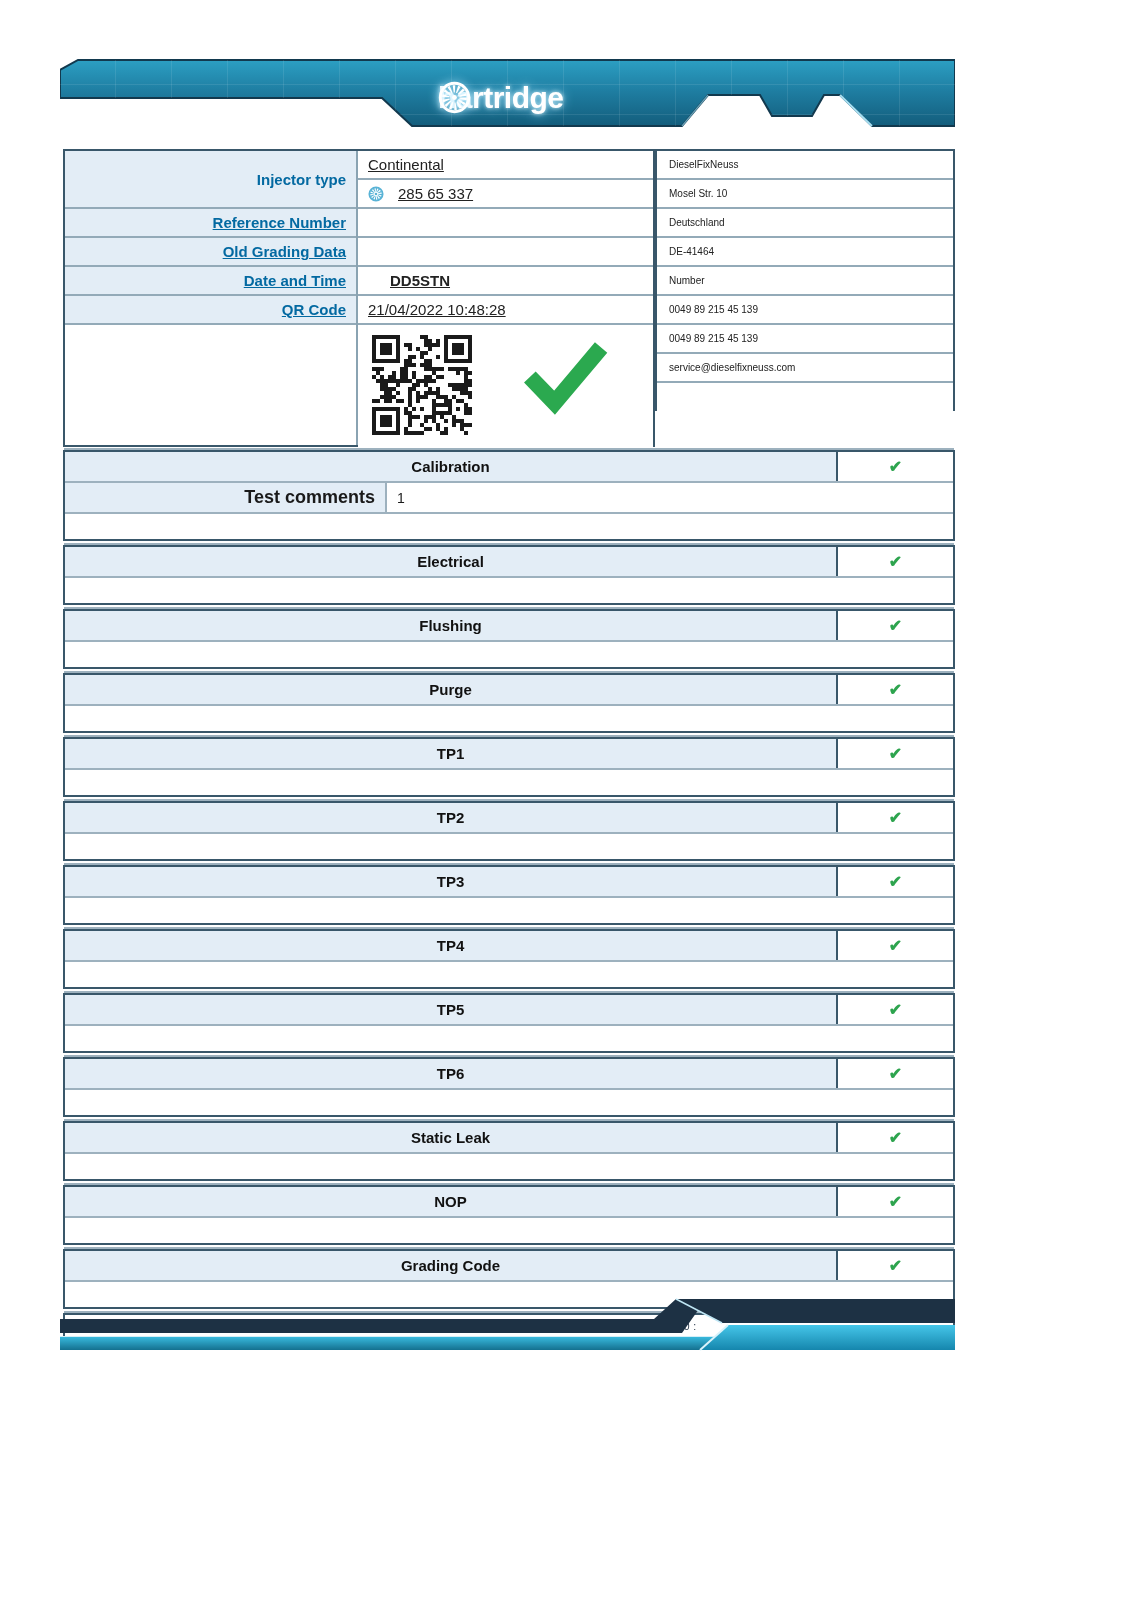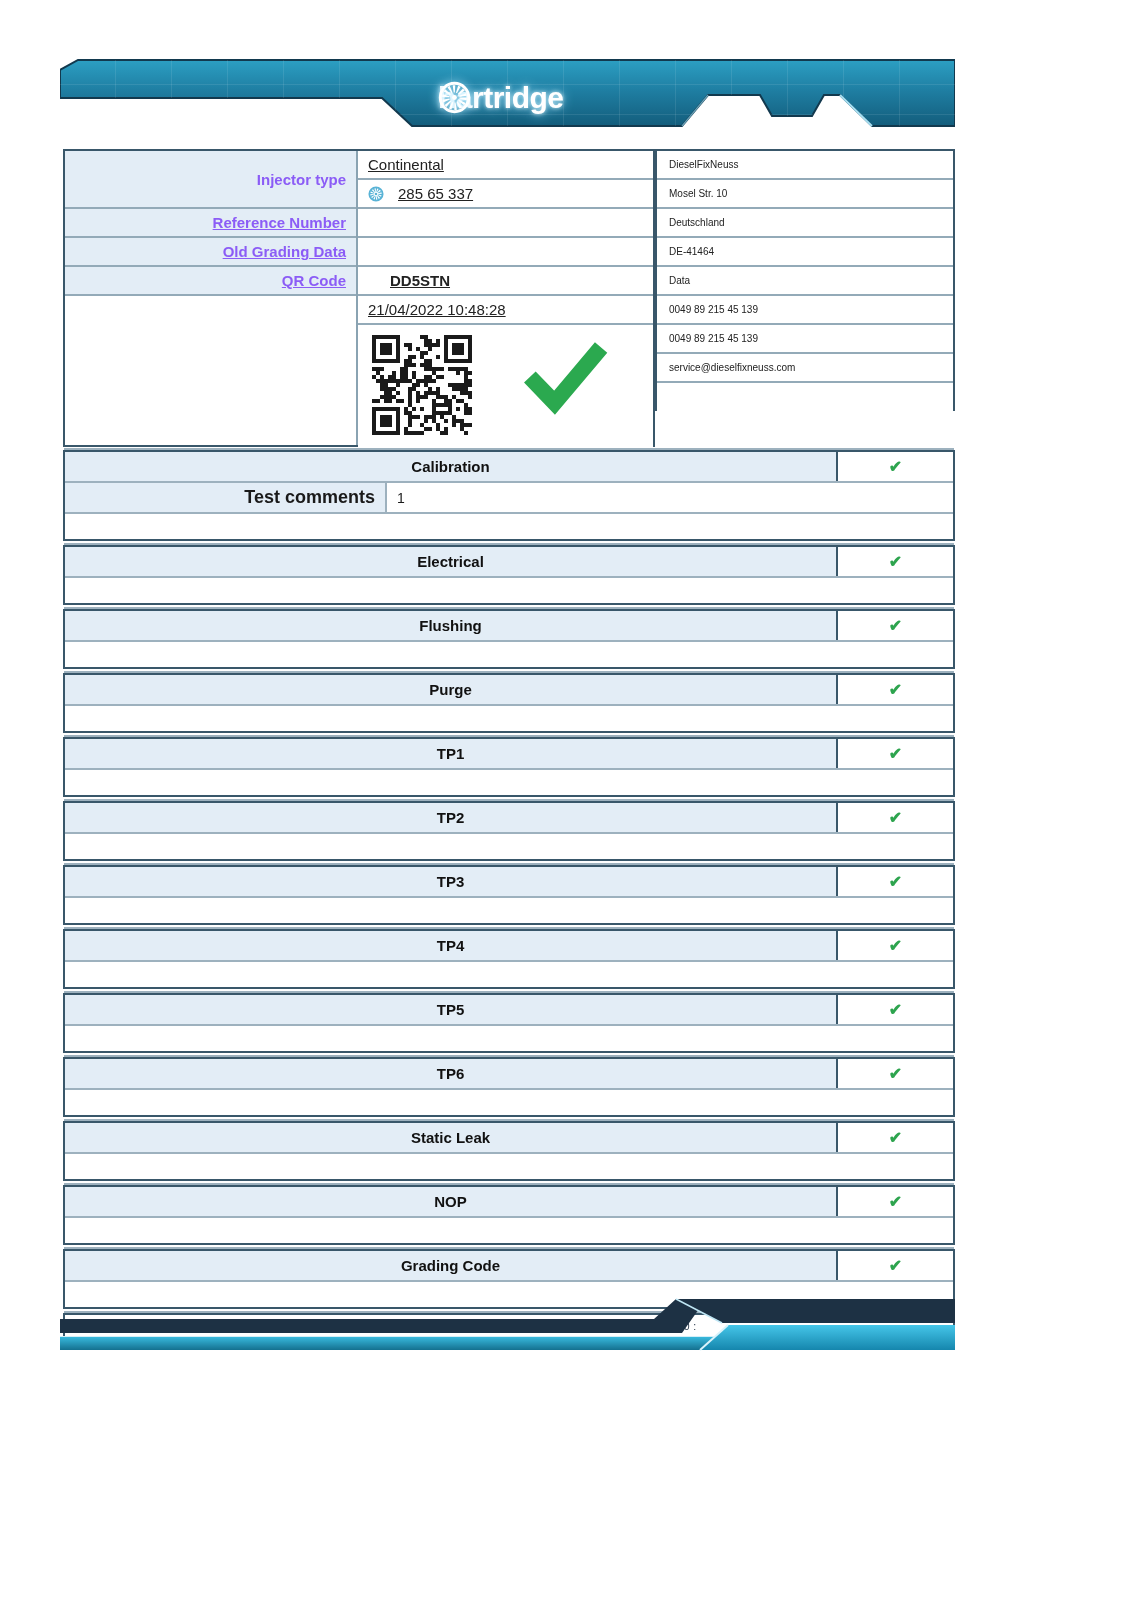--- a/index.html
+++ b/index.html
@@ -14,21 +14,21 @@
              text-shadow:0 0 12px rgba(150,225,255,.95),0 0 4px rgba(255,255,255,.85);}
   .logo-wheel{filter:drop-shadow(0 0 5px rgba(170,230,255,.9));}
 
   
   .tbl{position:absolute;box-sizing:border-box;border:2px solid #39576a;background:#fff;}
   .info-left{left:63px;top:149px;width:592px;height:298px;display:flex;}
   .col-labels{width:293px;box-sizing:border-box;border-right:2px solid #8aa3b2;}
   .col-values{flex:1;}
   .lcell{box-sizing:border-box;background:#e3edf6;border-bottom:2px solid #93aab8;
          display:flex;align-items:center;justify-content:flex-end;padding-right:10px;
-         font-weight:bold;font-size:15px;color:#8b5cf6;}
+         font-weight:bold;font-size:15px;color:#0369a1;}
   .vcell{box-sizing:border-box;border-bottom:2px solid #93aab8;display:flex;align-items:center;
          padding-left:10px;font-size:15px;color:#222;background:#fff;}
   .h29{height:29px;text-decoration:underline;} .h58{height:58px;}
   .filler{background:#fff;border-bottom:none;}
   .qr-area{height:122px;border-bottom:none;display:flex;align-items:flex-start;gap:45px;
            padding:10px 0 0 14px;}
   .bold{font-weight:bold;padding-left:32px;}
   .part-wheel{margin-right:14px;display:inline-flex;}
   .bigcheck{margin-top:4px;}
 
@@ -91,20 +91,21 @@
       </svg>
       <span class="logo-text">hartridge</span>
     </div>
   </div>
 
   <div class="tbl info-left">
     <div class="col-labels">
       <div class="lcell h58">Injector type</div>
       <div class="lcell h29">Reference Number</div>
       <div class="lcell h29">Old Grading Data</div>
+      <div class="lcell h29">Date and Time</div>
       <div class="lcell h29">QR Code</div>
       <div class="lcell filler" style="height:92px"></div>
     </div>
     <div class="col-values">
       <div class="vcell h29">Continental</div>
       <div class="vcell h29">
         <span class="part-wheel">
           <svg viewBox="0 0 36 36" width="16" height="16">
             <circle cx="18" cy="18" r="15" fill="none" stroke="#59b3d6" stroke-width="4"></circle>
             <circle cx="18" cy="18" r="9.5" fill="none" stroke="#59b3d6" stroke-width="9" stroke-dasharray="2.4 2.4"></circle>
@@ -429,21 +430,21 @@
         </svg>
       </div>
     </div>
   </div>
 
   <div class="tbl info-right">
     <div class="rcell">DieselFixNeuss</div>
     <div class="rcell">Mosel Str. 10</div>
     <div class="rcell">Deutschland</div>
     <div class="rcell">DE-41464</div>
-    <div class="rcell">Data</div>
+    <div class="rcell">Number</div>
     <div class="rcell">0049 89 215 45 139</div>
     <div class="rcell">0049 89 215 45 139</div>
     <div class="rcell">service@dieselfixneuss.com</div>
     <div class="rcell"></div>
   </div>
 
   <div class="results" id="results">
       <div class="block">
         <div class="hrow">
           <div class="hlabel">Calibration</div>

